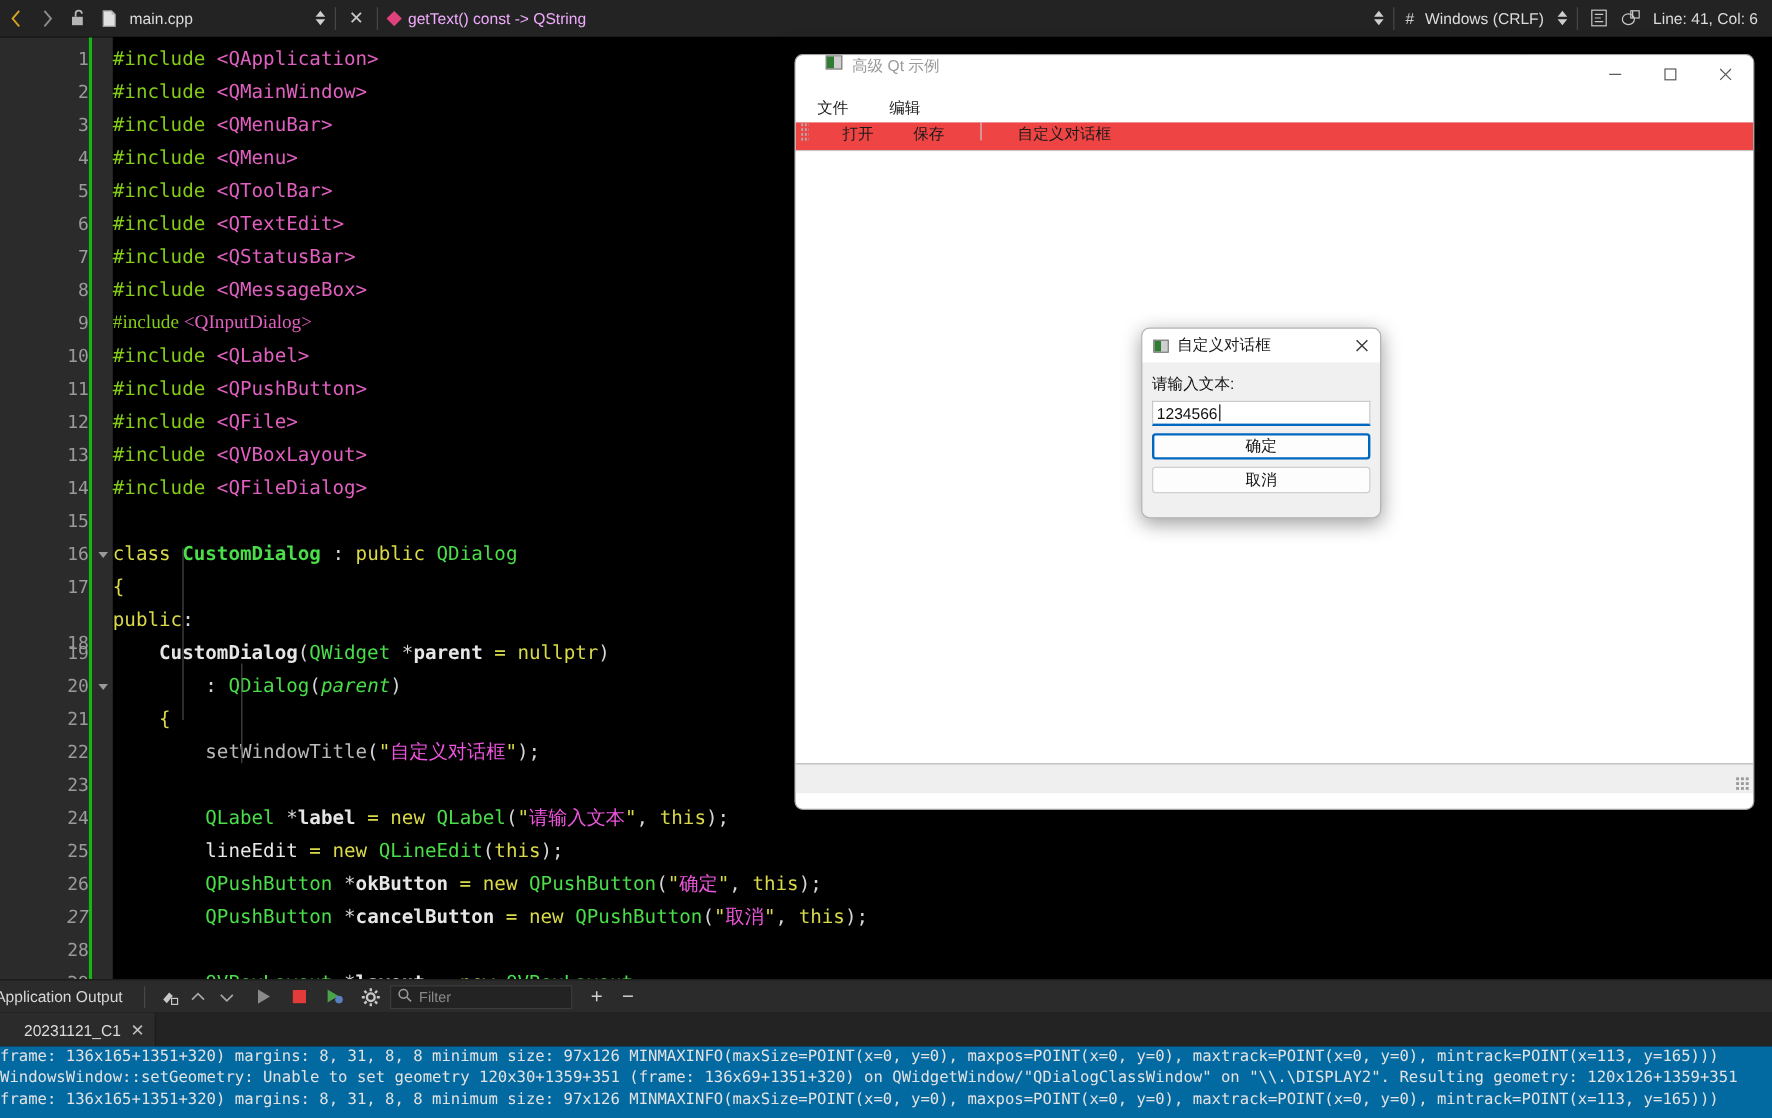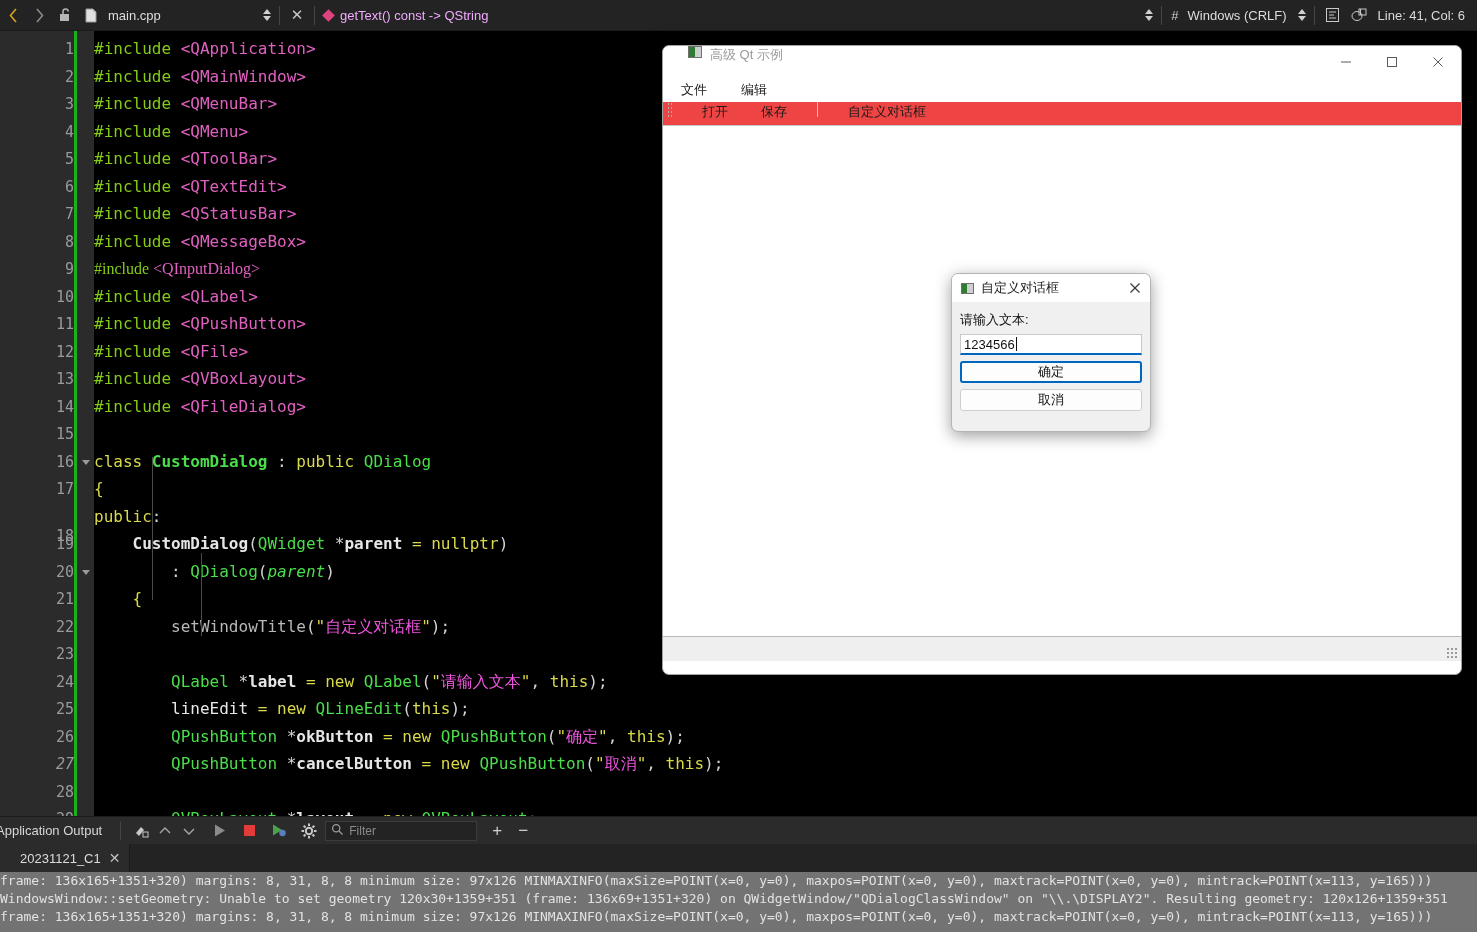--- a/index.html
+++ b/index.html
@@ -168,21 +168,21 @@
   .out-tab{
     position:absolute; left:0; top:0; height:28px; background:#2b2b2b;
     display:flex; align-items:center; gap:8px; padding:0 9px 0 20px;
     border-right:1px solid #1b1b1b;
   }
   .out-tab .t{ font-size:13px; color:#dcdcdc; white-space:nowrap; }
   .out-tab .x{ font-size:14px; color:#c0c0c0; }
 
   .console{
     position:absolute; left:0; top:872px; width:1477px; height:60px;
-    background:#737373; overflow:hidden;
+    background:#0369a1; overflow:hidden;
   }
   .cline{
     white-space:pre; font-family:"DejaVu Sans Mono", monospace;
     font-size:13px; line-height:18px; color:#e2e2e2; height:18px;
   }
 </style>
 </head>
 <body>
 
 <div class="ide-toolbar">

